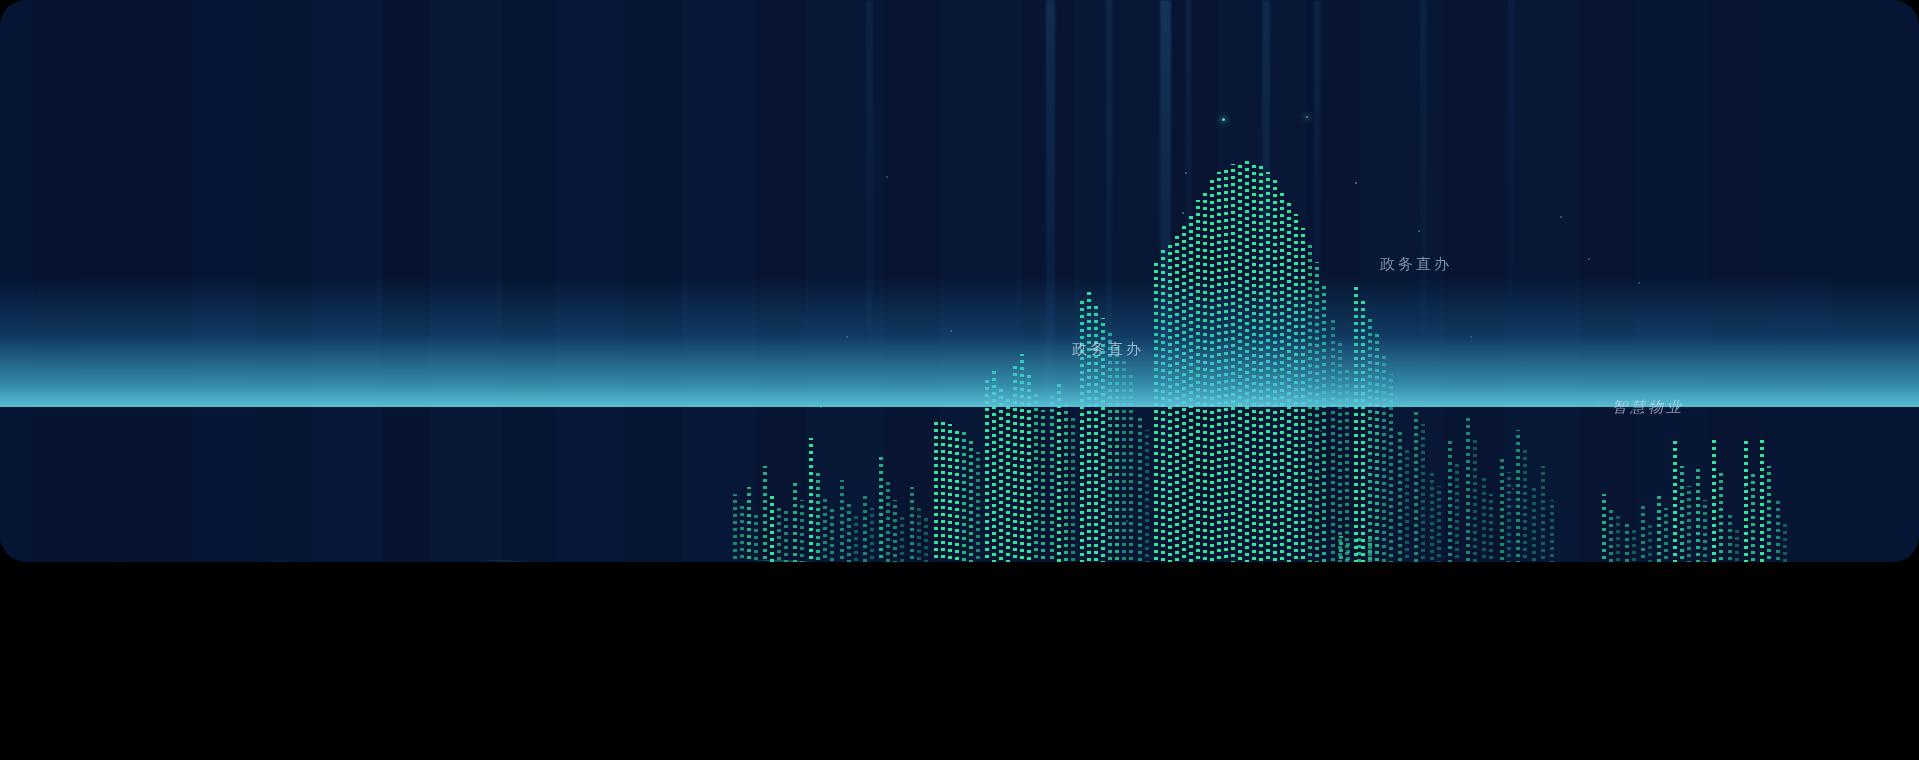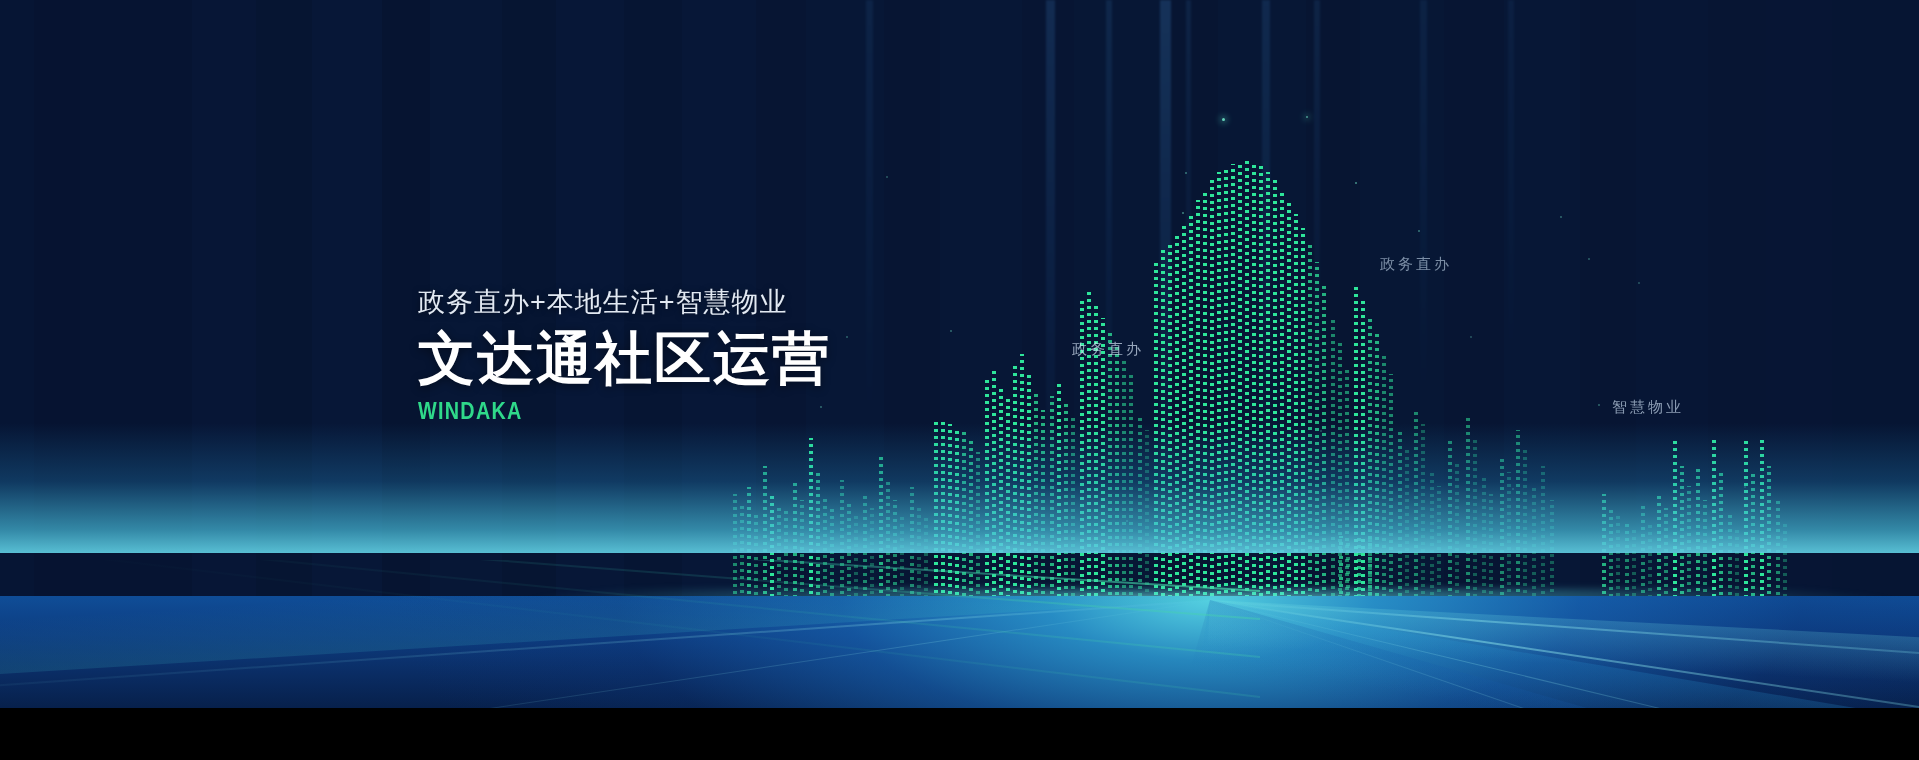--- a/index.html
+++ b/index.html
@@ -2,23 +2,24 @@
 <html><head>
 <meta charset="utf-8">
 <title>WINDAKA Banner</title>
 <style>
   html,body{margin:0;padding:0;background:#000;}
   body{font-family:"Liberation Sans","DejaVu Sans",sans-serif;}
 
   #banner{
     position:relative;
     width:1919px;
-    height:708px;
+    height:562px;
     overflow:hidden;
     background:#04102a;
+    border-radius:26px;
   }
 
   
   .layer{position:absolute;left:0;top:0;width:100%;height:100%;}
 
   #sky-base{
     background:
       radial-gradient(ellipse 980px 620px at 1210px 615px,
         rgba(28,120,190,0.85) 0%,
         rgba(18,78,150,0.55) 30%,
@@ -146,21 +147,21 @@
   
   .sky-label{
     position:absolute;
     font-size:15px;
     letter-spacing:3px;
     white-space:nowrap;
     color:rgba(196,214,234,.62);
   }
   #label-zwzb{left:1380px;top:255px;}
   #label-bdsh{left:1072px;top:340px;color:rgba(206,222,240,.72);}
-  #label-zhwy{left:1612px;top:398px;color:rgba(200,218,238,.68);}
+  #label-zhwy{left:1612px;top:398px;color:rgba(200,218,238,.68);font-style:italic;}
 </style>
 </head>
 <body>
 
 <div id="banner">
 
   <div class="layer" id="sky-base"></div>
   <div class="layer" id="sky-bands">
       <div class="band" style="left: 0px; width: 34px; background: rgba(10, 28, 70, 0.3);"></div>
       <div class="band" style="left: 34px; width: 46px; background: rgba(4, 10, 26, 0.55);"></div>
@@ -386,19 +387,14 @@
       <div class="ray" style="transform: rotate(176deg); height: 1.6px; opacity: 0.45;"></div>
       <div class="ray" style="transform: rotate(171.5deg); height: 1.4px; opacity: 0.35;"></div>
     </div>
   <div id="left-streaks">
       <div class="streak" style="top: 30px; opacity: 0.95; transform: rotate(3.6deg);"></div>
       <div class="streak" style="top: 58px; opacity: 0.55; transform: rotate(4.4deg);"></div>
       <div class="streak" style="top: 96px; opacity: 0.35; transform: rotate(5.6deg);"></div>
       <div class="streak" style="top: 136px; opacity: 0.22; transform: rotate(6.8deg);"></div>
     </div>
 
-  <div id="copy">
-    <div id="subtitle">政务直办+本地生活+智慧物业</div>
-    <div id="title">文达通社区运营</div>
-    <div id="brand">WINDAKA</div>
-  </div>
 
 </div>
 
 </body></html>

